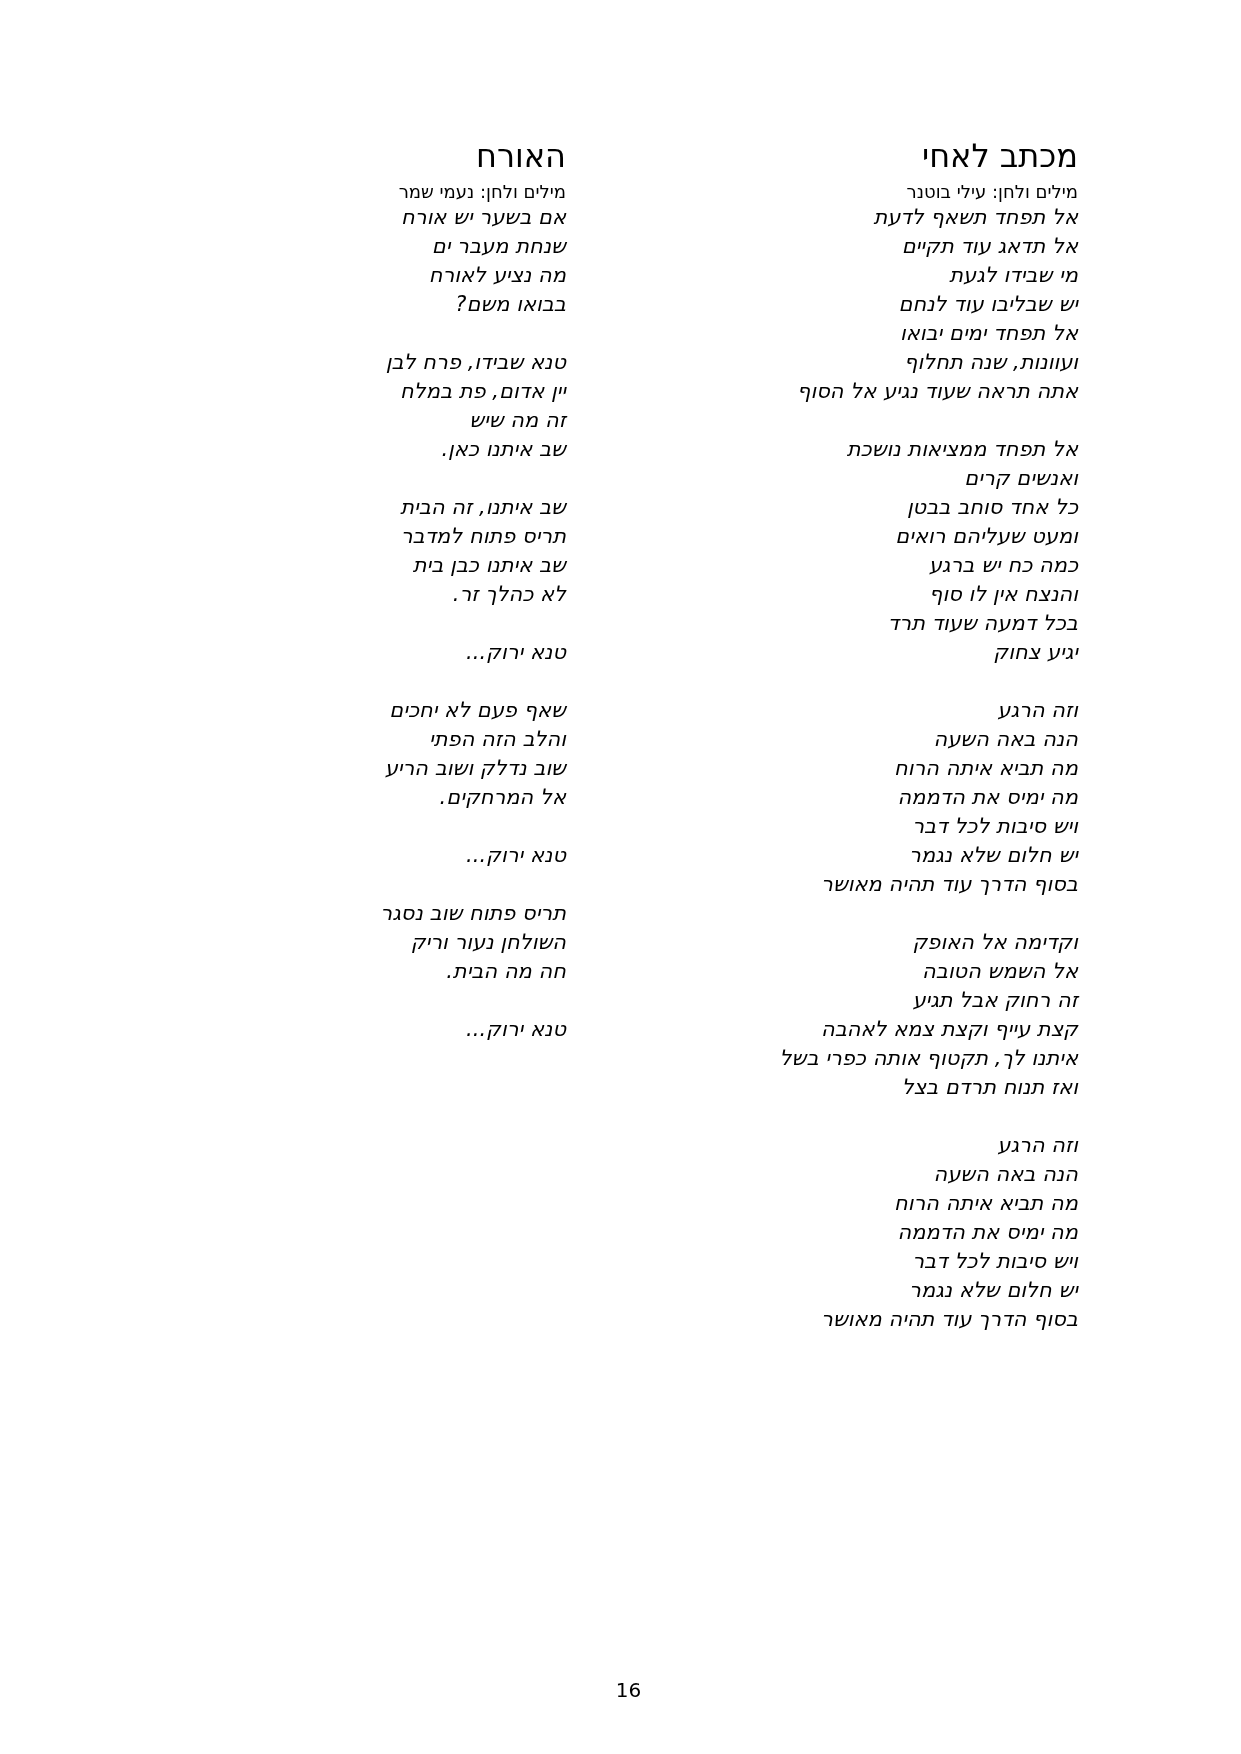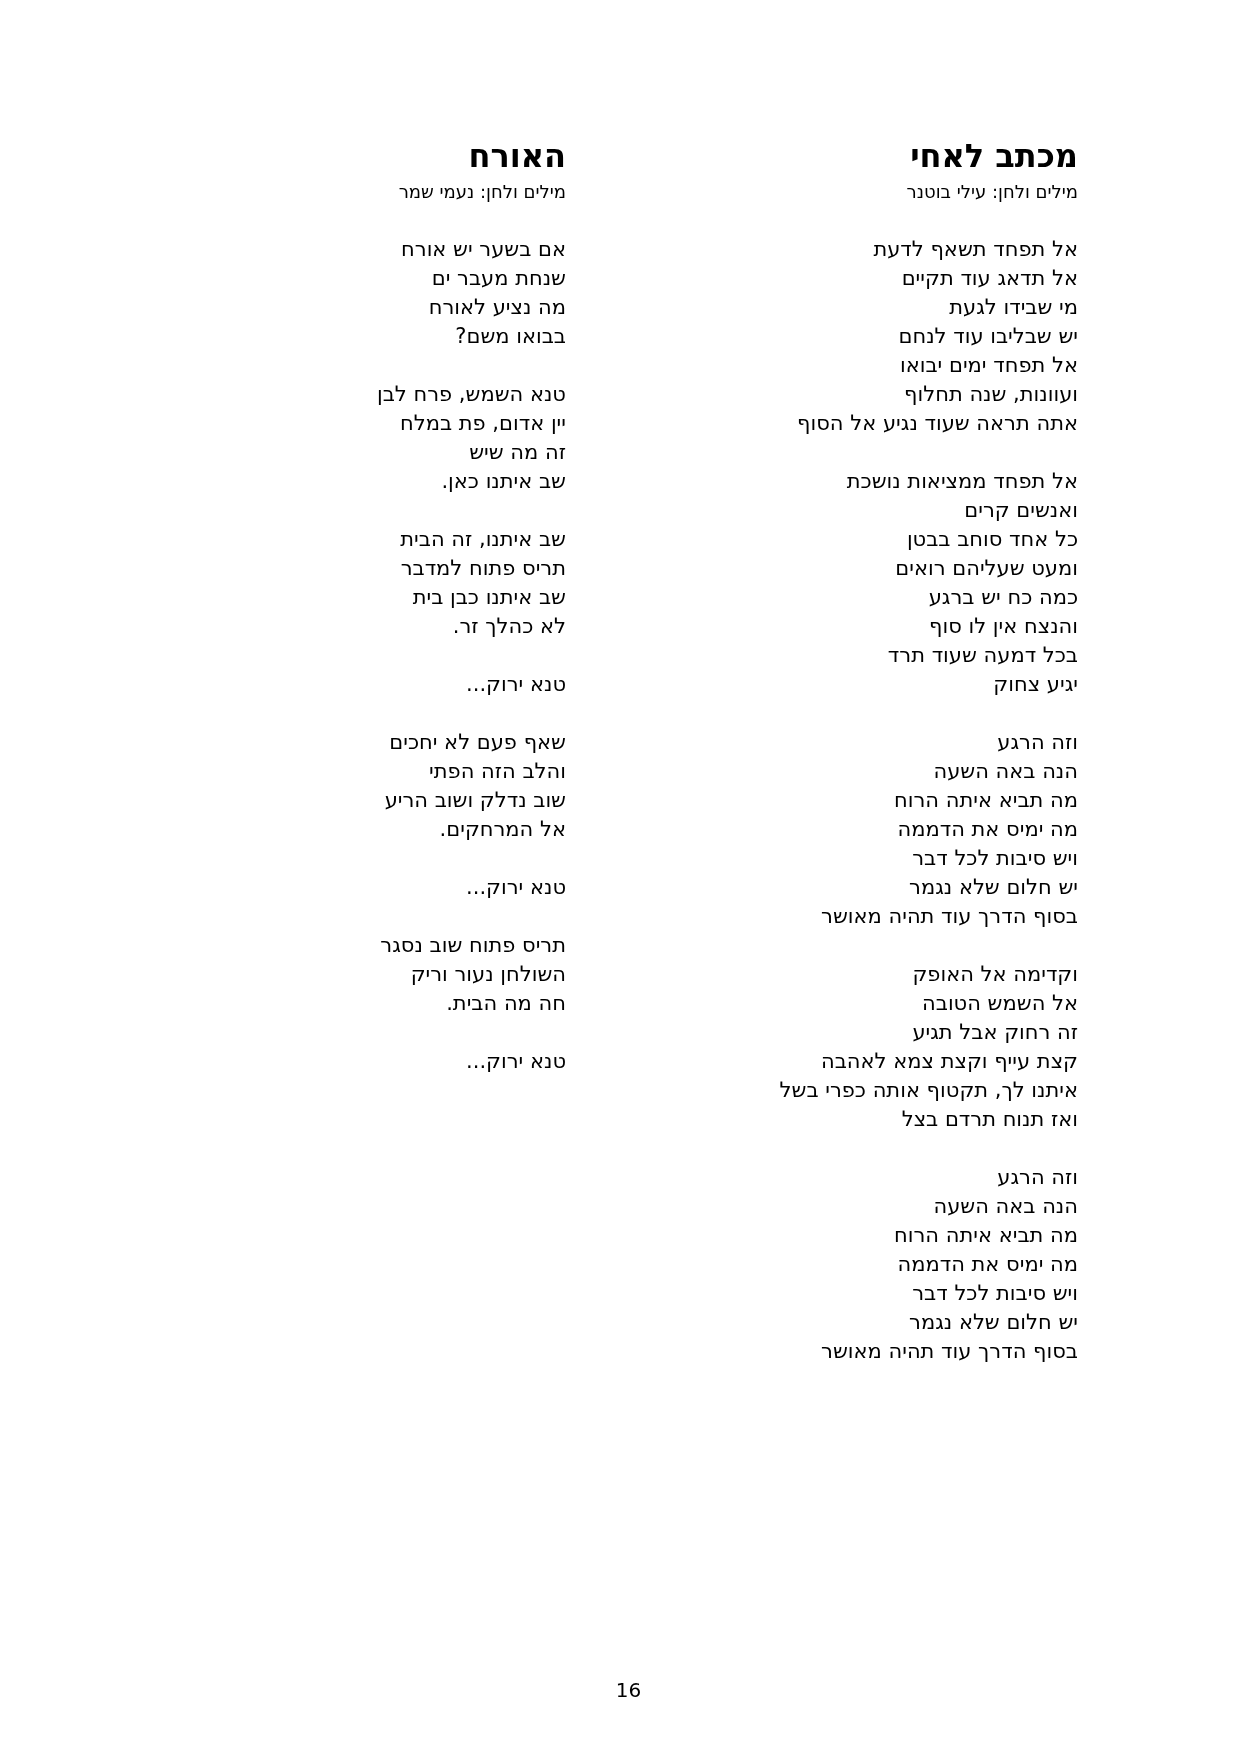--- a/index.html
+++ b/index.html
@@ -26,33 +26,33 @@
   .song-column.col-right {
     right: 163px;
     width: 460px;
   }
   .song-column.col-left {
     right: 675px;
     width: 430px;
   }
   .song-title {
     font-size: 32px;
-    font-weight: bold;
+    font-weight: normal;
     line-height: 1.25;
     letter-spacing: 0;
   }
   .song-credit {
     font-size: 18px;
     margin-top: 4px;
     line-height: 1.3;
   }
   .stanzas {
-    margin-top: 32px;
     font-size: 21px;
     line-height: 29px;
+    font-style: italic;
   }
   .stanza {
     margin: 0 0 29px 0;
   }
   .line {
     white-space: nowrap;
   }
   .page-number {
     position: absolute;
     top: 1678px;
@@ -125,21 +125,21 @@
     <h1 class="song-title">האורח</h1>
     <div class="song-credit">מילים ולחן: נעמי שמר</div>
     <div class="stanzas">
         <div class="stanza">
           <div class="line">אם בשער יש אורח</div>
           <div class="line">שנחת מעבר ים</div>
           <div class="line">מה נציע לאורח</div>
           <div class="line">בבואו משם?</div>
         </div>
         <div class="stanza">
-          <div class="line">טנא השמש, פרח לבן</div>
+          <div class="line">טנא שבידו, פרח לבן</div>
           <div class="line">יין אדום, פת במלח</div>
           <div class="line">זה מה שיש</div>
           <div class="line">שב איתנו כאן.</div>
         </div>
         <div class="stanza">
           <div class="line">שב איתנו, זה הבית</div>
           <div class="line">תריס פתוח למדבר</div>
           <div class="line">שב איתנו כבן בית</div>
           <div class="line">לא כהלך זר.</div>
         </div>

